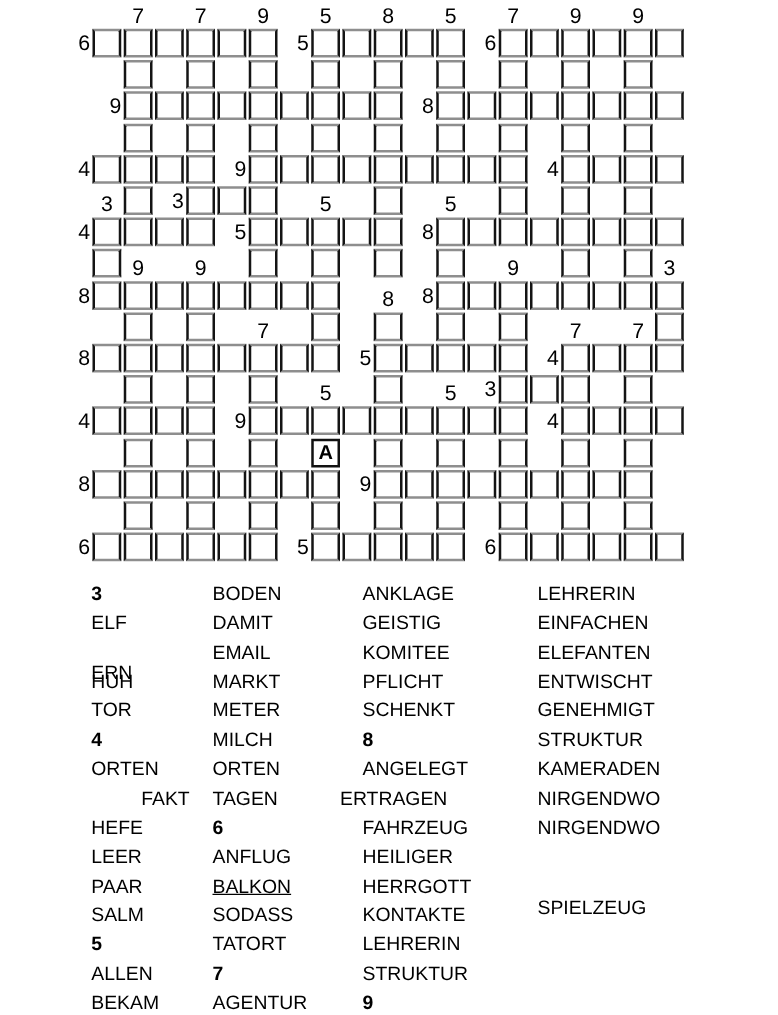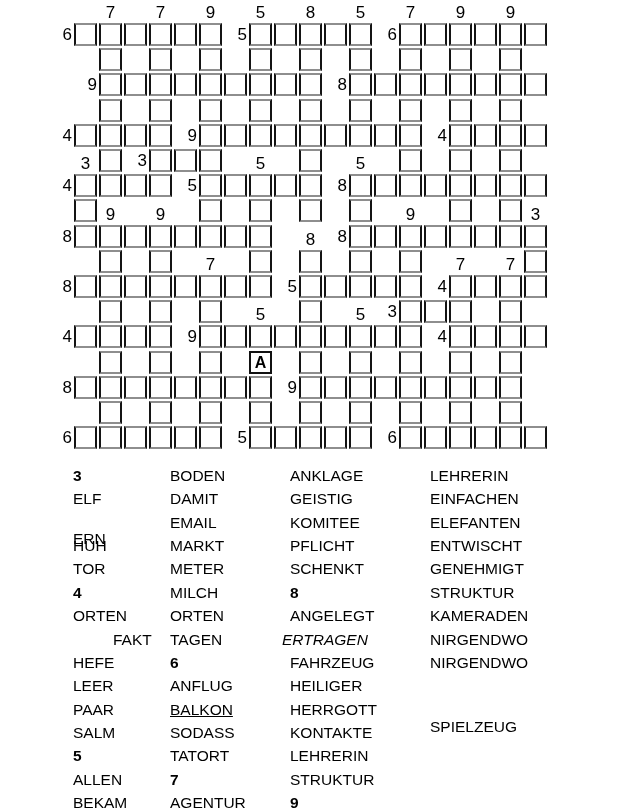--- a/index.html
+++ b/index.html
@@ -330,21 +330,21 @@
     <div class="word" style="left: 170px; top: 746px;">TATORT</div>
     <div class="word header" style="left: 170px; top: 770px;">7</div>
     <div class="word" style="left: 170px; top: 793px;">AGENTUR</div>
     <div class="word" style="left: 290px; top: 466px;">ANKLAGE</div>
     <div class="word" style="left: 290px; top: 489px;">GEISTIG</div>
     <div class="word" style="left: 290px; top: 513px;">KOMITEE</div>
     <div class="word" style="left: 290px; top: 536px;">PFLICHT</div>
     <div class="word" style="left: 290px; top: 559px;">SCHENKT</div>
     <div class="word header" style="left: 290px; top: 583px;">8</div>
     <div class="word" style="left: 290px; top: 606px;">ANGELEGT</div>
-    <div class="word" style="left: 282px; top: 630px; font-style: italic;">ERTRAGEN</div>
+    <div class="word" style="left: 272px; top: 630px;">ERTRAGEN</div>
     <div class="word" style="left: 290px; top: 653px;">FAHRZEUG</div>
     <div class="word" style="left: 290px; top: 676px;">HEILIGER</div>
     <div class="word" style="left: 290px; top: 700px;">HERRGOTT</div>
     <div class="word" style="left: 290px; top: 723px;">KONTAKTE</div>
     <div class="word" style="left: 290px; top: 746px;">LEHRERIN</div>
     <div class="word" style="left: 290px; top: 770px;">STRUKTUR</div>
     <div class="word header" style="left: 290px; top: 793px;">9</div>
     <div class="word" style="left: 430px; top: 466px;">LEHRERIN</div>
     <div class="word" style="left: 430px; top: 489px;">EINFACHEN</div>
     <div class="word" style="left: 430px; top: 513px;">ELEFANTEN</div>

